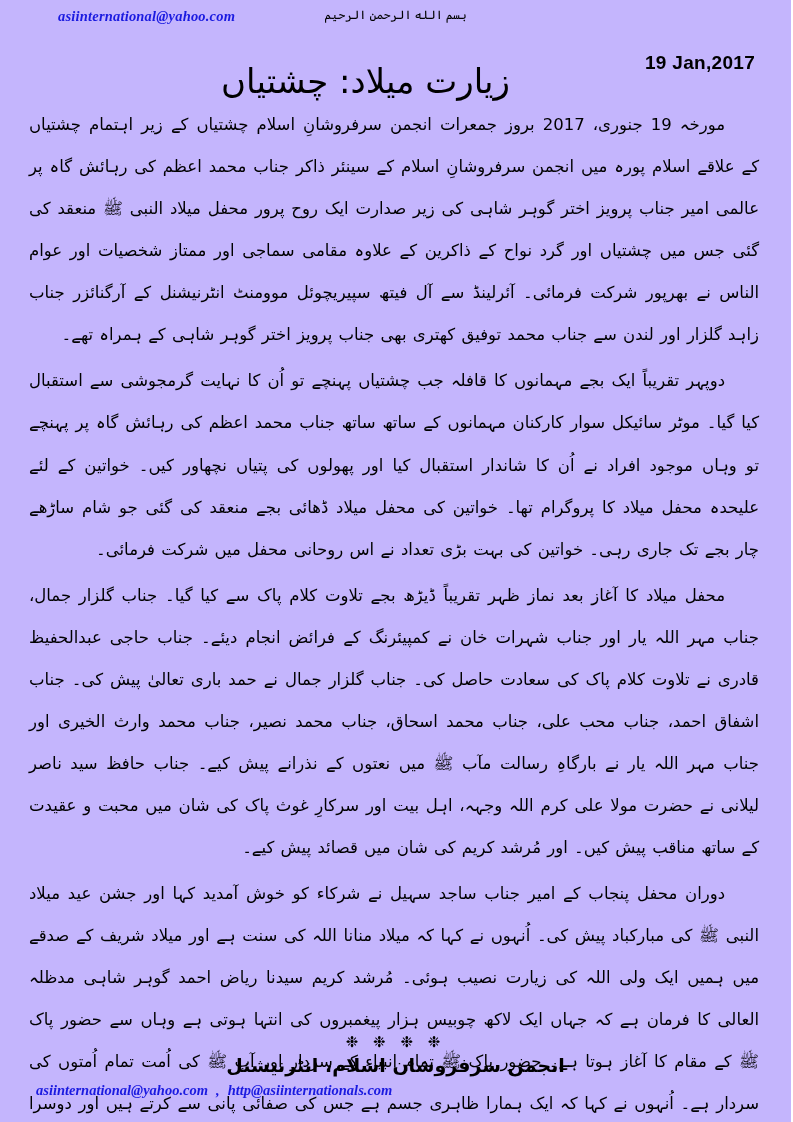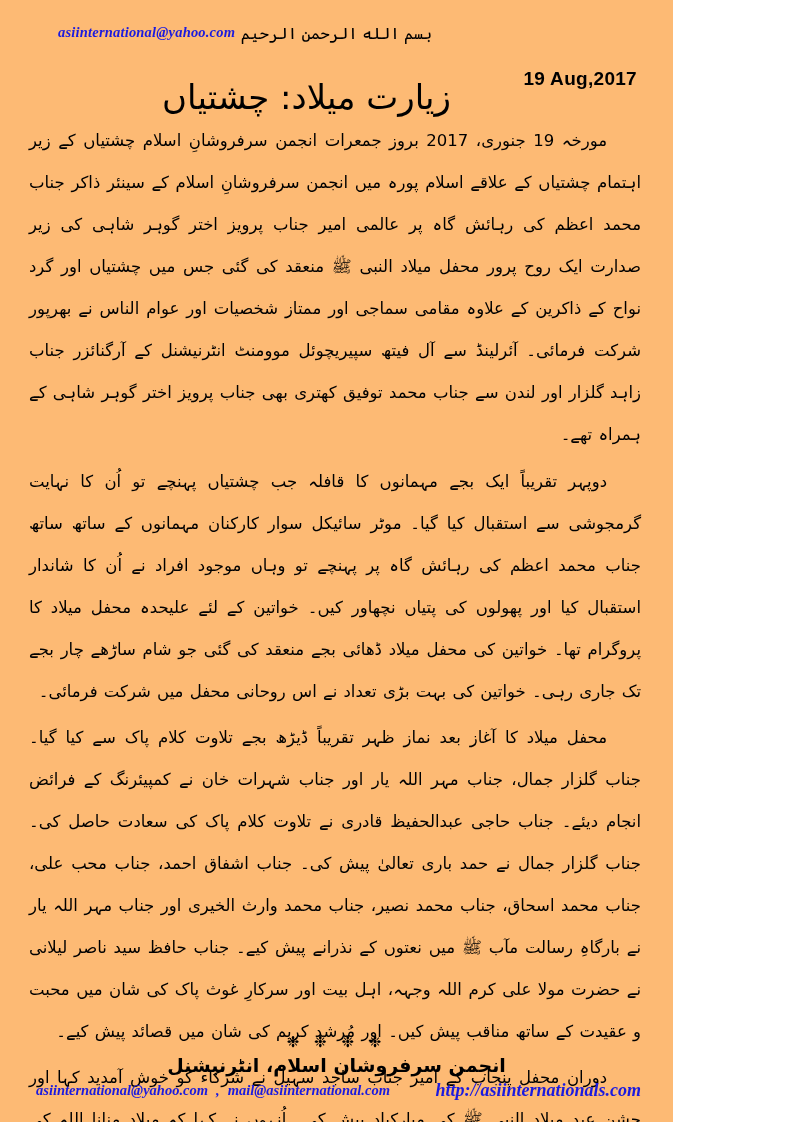--- a/index.html
+++ b/index.html
@@ -12,25 +12,25 @@
     width: 793px;
     height: 1122px;
     position: relative;
     overflow: hidden;
     font-family: "DejaVu Sans", sans-serif;
     color: #000000;
   }
 
   .page {
     position: relative;
-    width: 673px;
+    width: 791px;
     height: 1122px;
-    background: #fdba74;
+    background: #c4b5fd;
     box-sizing: border-box;
-    padding: 20px 18px 6px 18px;
+    padding: 4px 18px 6px 18px;
   }
 
   
   .header-row {
     position: relative;
     height: 28px;
   }
   .contact-email-top {
     position: absolute;
     left: 40px;
@@ -42,22 +42,22 @@
     color: #1a1ae0;
     letter-spacing: 0.2px;
     white-space: nowrap;
   }
   .bismillah {
     position: absolute;
     left: 0;
     right: 0;
     top: 4px;
     text-align: center;
-    font-family: Liberation Sans, sans-serif;
-    font-size: 16px;
+    font-family: Liberation Serif, serif;
+    font-size: 12px;
     color: #000;
     direction: rtl;
   }
 
   .title-row {
     position: relative;
     height: 62px;
     margin-top: 4px;
   }
   .doc-title {
@@ -167,35 +167,34 @@
 
 <div class="page">
 
   <div class="header-row">
     <a class="contact-email-top">asiinternational@yahoo.com</a>
     <div class="bismillah">بسم الله الرحمن الرحيم</div>
   </div>
 
   <div class="title-row">
     <h1 class="doc-title">زیارت میلاد: چشتیاں</h1>
-    <div class="doc-date">19 Aug,2017</div>
+    <div class="doc-date">19 Jan,2017</div>
   </div>
 
   <div class="body-wrap">
     <p class="para">مورخہ 19 جنوری، 2017 بروز جمعرات انجمن سرفروشانِ اسلام چشتیاں کے زیر اہتمام چشتیاں کے علاقے اسلام پورہ میں انجمن سرفروشانِ اسلام کے سینئر ذاکر جناب محمد اعظم کی رہائش گاہ پر عالمی امیر جناب پرویز اختر گوہر شاہی کی زیر صدارت ایک روح پرور محفل میلاد النبی ﷺ منعقد کی گئی جس میں چشتیاں اور گرد نواح کے ذاکرین کے علاوہ مقامی سماجی اور ممتاز شخصیات اور عوام الناس نے بھرپور شرکت فرمائی۔ آئرلینڈ سے آل فیتھ سپیریچوئل موومنٹ انٹرنیشنل کے آرگنائزر جناب زاہد گلزار اور لندن سے جناب محمد توفیق کھتری بھی جناب پرویز اختر گوہر شاہی کے ہمراہ تھے۔</p>
     <p class="para">دوپہر تقریباً ایک بجے مہمانوں کا قافلہ جب چشتیاں پہنچے تو اُن کا نہایت گرمجوشی سے استقبال کیا گیا۔ موٹر سائیکل سوار کارکنان مہمانوں کے ساتھ ساتھ جناب محمد اعظم کی رہائش گاہ پر پہنچے تو وہاں موجود افراد نے اُن کا شاندار استقبال کیا اور پھولوں کی پتیاں نچھاور کیں۔ خواتین کے لئے علیحدہ محفل میلاد کا پروگرام تھا۔ خواتین کی محفل میلاد ڈھائی بجے منعقد کی گئی جو شام ساڑھے چار بجے تک جاری رہی۔ خواتین کی بہت بڑی تعداد نے اس روحانی محفل میں شرکت فرمائی۔</p>
     <p class="para">محفل میلاد کا آغاز بعد نماز ظہر تقریباً ڈیڑھ بجے تلاوت کلام پاک سے کیا گیا۔ جناب گلزار جمال، جناب مہر اللہ یار اور جناب شہرات خان نے کمپیئرنگ کے فرائض انجام دیئے۔ جناب حاجی عبدالحفیظ قادری نے تلاوت کلام پاک کی سعادت حاصل کی۔ جناب گلزار جمال نے حمد باری تعالیٰ پیش کی۔ جناب اشفاق احمد، جناب محب علی، جناب محمد اسحاق، جناب محمد نصیر، جناب محمد وارث الخیری اور جناب مہر اللہ یار نے بارگاہِ رسالت مآب ﷺ میں نعتوں کے نذرانے پیش کیے۔ جناب حافظ سید ناصر لیلانی نے حضرت مولا علی کرم اللہ وجہہ، اہل بیت اور سرکارِ غوث پاک کی شان میں محبت و عقیدت کے ساتھ مناقب پیش کیں۔ اور مُرشد کریم کی شان میں قصائد پیش کیے۔</p>
     <p class="para">دوران محفل پنجاب کے امیر جناب ساجد سہیل نے شرکاء کو خوش آمدید کہا اور جشن عید میلاد النبی ﷺ کی مبارکباد پیش کی۔ اُنہوں نے کہا کہ میلاد منانا اللہ کی سنت ہے اور میلاد شریف کے صدقے میں ہمیں ایک ولی اللہ کی زیارت نصیب ہوئی۔ مُرشد کریم سیدنا ریاض احمد گوہر شاہی مدظلہ العالی کا فرمان ہے کہ جہاں ایک لاکھ چوبیس ہزار پیغمبروں کی انتہا ہوتی ہے وہاں سے حضور پاک ﷺ کے مقام کا آغاز ہوتا ہے۔ حضور پاک ﷺ تمام انبیاء کے سردار اور آپ ﷺ کی اُمت تمام اُمتوں کی سردار ہے۔ اُنہوں نے کہا کہ ایک ہمارا ظاہری جسم ہے جس کی صفائی پانی سے کرتے ہیں اور دوسرا ہمارا باطن یعنی اندرونی جسم ہے اُس کی صفائی اللہ کے ذکر سے ہوتی ہے۔</p>
 
   </div>
 
   <div class="footer">
     <div class="ornaments">❉ ❉ ❉ ❉</div>
     <div class="org-name">انجمن سرفروشان اسلام، انٹرنیشنل</div>
     <div class="footer-contacts">
       <div class="footer-emails">
-        <a>asiinternational@yahoo.com</a><span class="sep">,</span><a>mail@asiinternational.com</a>
+        <a>asiinternational@yahoo.com</a><span class="sep">,</span><a>http@asiinternationals.com</a>
       </div>
-      <a class="footer-url">http://asiinternationals.com</a>
     </div>
   </div>
 
 </div>
 
 </body></html>

